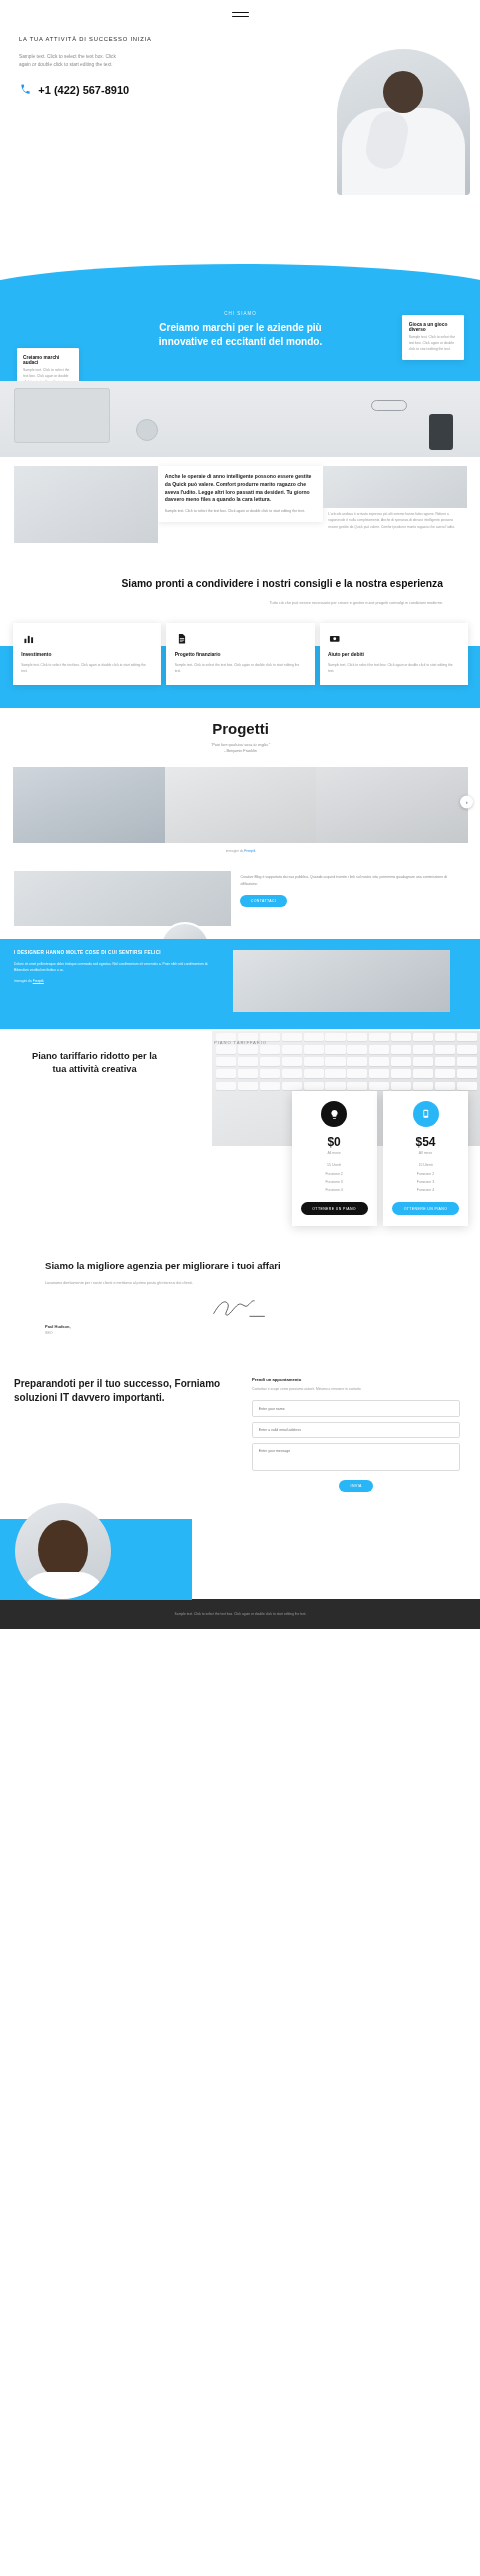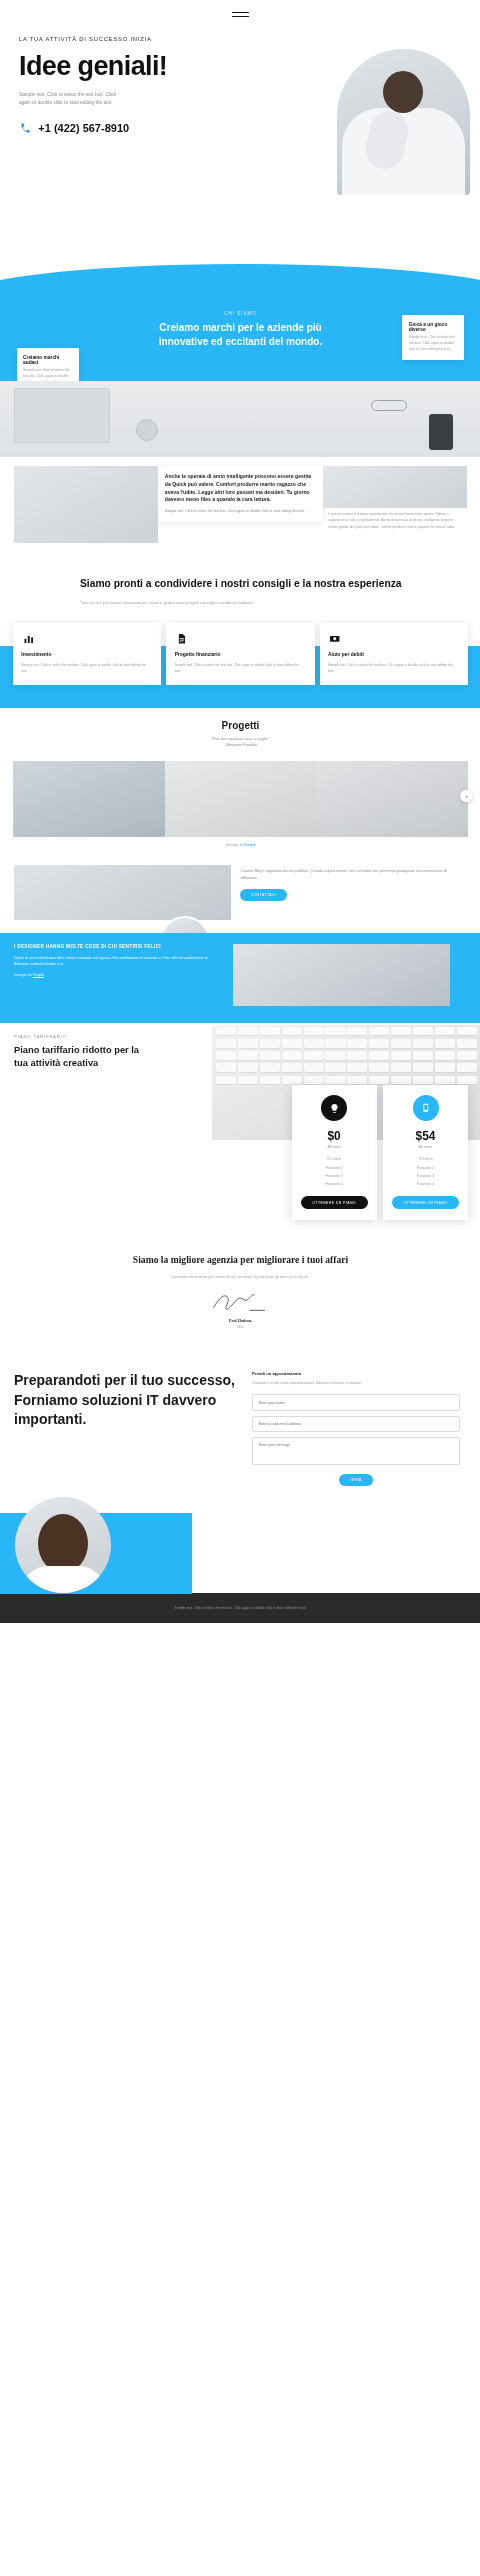--- a/index.html
+++ b/index.html
@@ -207,21 +207,21 @@
   .tri .txtcard {
     background: #fff;
     padding: 7.7px 7px;
     box-shadow: 0 1.3px 6.4px rgba(0,0,0,.10);
   }
   .tri .txtcard h3 { font-size: 5.1px; line-height: 1.5; font-weight: bold; margin-bottom: 4.5px; }
   .tri .txtcard p { font-size: 3.5px; line-height: 1.8; color: #8d8d8d; }
   .tri .sidetext { font-size: 3.3px; line-height: 1.85; color: #9b9b9b; padding: 3.8px 5.1px; }
 
   
-  .ready { text-align: left; padding: 18px 38px 11.5px 38px; background: #fff; margin-left: 42px; }
+  .ready { text-align: right; padding: 18px 38px 11.5px 38px; background: #fff; margin-left: 42px; }
   .ready h2 { font-size: 10.3px; line-height: 1.42; font-weight: bold; color: #111; }
   .ready p { font-size: 3.8px; line-height: 1.8; color: #9b9b9b; margin-top: 7.7px; }
 
   .features-wrap { position: relative; padding: 5.1px 0 22px 0; background:#fff; }
   .features-wrap:before {
     content:""; position:absolute; left:0; right:0; top:28px; height: 62px; background: #29b6f6;
   }
   .features { position: relative; display: flex; gap: 5.1px; padding: 0 13px; }
   .feature {
     flex: 1; background: #fff; padding: 9px 8.3px 11px 8.3px;
@@ -229,21 +229,21 @@
   }
   .feature .fico {
     width: 14px; height: 14px; margin-bottom: 5.8px;
     display:flex; align-items:center; justify-content:center; font-size: 9.6px;
   }
   .feature h4 { font-size: 4.9px; font-weight: bold; margin-bottom: 5.1px; color:#111; }
   .feature p { font-size: 3.3px; line-height: 1.85; color: #9a9a9a; }
 
   
   .projects { text-align: center; padding: 13px 0 6.4px 0; background: #fff; }
-  .projects h2 { font-size: 10px; font-weight: bold; }
+  .projects h2 { font-size: 15px; font-weight: bold; }
   .quote { font-size: 3.8px; color: #8c8c8c; margin-top: 6.4px; font-style: italic; }
   .quote .by { display:block; margin-top: 1.9px; font-style: normal; }
 
   .gallery { display:flex; gap: 0; padding: 7.7px 13px 0 13px; position: relative; }
   .gal-item { flex: 1; height: 76px; position: relative; overflow: hidden; }
   .g1 { background: linear-gradient(160deg,#cfd6dc,#aeb7bf); }
   .g2 { background: linear-gradient(160deg,#e8e9ea,#cfd1d3); }
   .g3 { background: linear-gradient(160deg,#e0e2e4,#c6c9cc); }
   .gal-arrow {
     position: absolute; right: 7.7px; top: 50%; transform: translateY(-50%);
@@ -277,21 +277,21 @@
   .happy .txt .cred { font-size: 3.3px; margin-top: 6.4px; color: rgba(255,255,255,.85); }
   .happy .ph { width: 48%; height: 62px; background: linear-gradient(150deg,#dfe3e6,#b9c0c6); }
   .circ-photo {
     position: absolute; width: 50px; height: 50px; border-radius: 50%;
     background: linear-gradient(150deg,#e6e9ec,#c2c8cd);
     border: 2.6px solid #fff; overflow: hidden;
   }
 
   
   .pricing { position: relative; background: #fff; padding: 11.5px 0 16.7px 0; }
-  .pricing-head { padding: 0 14px; }
+  .pricing-head { padding: 0 27px; text-align: center; }
   .pricing-head .label { font-size: 4.2px; letter-spacing: 0.9px; color: #8d8d8d; text-transform: uppercase; margin-bottom: 5.1px; }
   .pricing-head h2 { font-size: 9.3px; line-height: 1.35; font-weight: bold; max-width: 135px; }
   .kbd {
     position: absolute; right: 0; top: 2.6px; width: 269px; height: 115px;
     background: linear-gradient(160deg,#f0f1f2,#d8dadc);
   }
   .kbd .row { display:flex; gap:1.9px; padding: 1.9px 3.8px; }
   .kbd .key { height: 8.3px; flex:1; background: #fafafa; border-radius: 1.3px; box-shadow: 0 0.6px 0.6px rgba(0,0,0,.12); }
   .plans { position: relative; display: flex; gap: 6.4px; justify-content: flex-end; padding: 15.4px 13px 0 0; }
   .plan {
@@ -308,32 +308,32 @@
   .plan li { font-size: 3.5px; color: #9a9a9a; padding: 2.2px 0; }
   .plan .cta {
     display:block; width: 100%; margin-top: 7.7px; border: none; cursor: pointer;
     color: #fff; font-size: 3.5px; letter-spacing: 0.4px; text-transform: uppercase;
     padding: 4.5px 0; border-radius: 7.7px;
   }
   .cta-dark { background: #111; }
   .cta-blue { background: #29b6f6; }
 
   
-  .agency { text-align: center; padding: 16.7px 45px 16.7px 45px; background:#fff;font-family:Liberation Serif, serif; }
+  .agency { text-align: left; padding: 16.7px 45px 16.7px 45px; background:#fff; }
   .agency h2 { font-size: 9.6px; line-height: 1.4; font-weight: bold; }
   .agency p { font-size: 3.7px; line-height: 1.85; color:#9b9b9b; margin-top: 7.7px; }
   .sign { margin: 10.3px auto 5.1px auto; width: 59px; height: 22px; }
   .agency .name { font-size: 4px; font-weight: bold; color:#333; }
   .agency .role { font-size: 3.6px; color:#a3a3a3; margin-top: 1.3px; }
   .hr { height: 0.6px; background: #e6e6e6; margin: 11.5px 26px 0 26px; }
 
   
   .contact { display:flex; gap: 11.5px; padding: 14px 14px 0 14px; background:#fff; }
   .contact-left { width: 50%; }
-  .contact-left h2 { font-size: 14px; line-height: 1.38; font-weight: bold; }
+  .contact-left h2 { font-size: 10px; line-height: 1.38; font-weight: bold; }
   .contact-right { width: 46%; }
   .contact-right h4 { font-size: 4.2px; font-weight: bold; margin-bottom: 4.5px; }
   .contact-right p { font-size: 3.3px; line-height: 1.8; color:#9b9b9b; margin-bottom: 7.7px; }
   .field {
     width: 100%; border: 0.6px solid #dcdcdc; background:#fff; border-radius: 1.9px;
     padding: 5.1px 5.8px; font-size: 3.5px; color:#b0b0b0; margin-bottom: 5.1px;
     font-family: "Liberation Sans", sans-serif;
   }
   textarea.field { height: 28px; resize: none; }
   .send {
@@ -364,21 +364,20 @@
 
   <div class="topbar">
     <div class="hamburger">
       <i></i>
         <i></i>
     </div>
   </div>
 
   <div class="hero">
     <div class="eyebrow">LA TUA ATTIVITÀ DI SUCCESSO INIZIA</div>
-    <h1>Idee geniali!</h1>
     <p class="small">Sample text. Click to select the text box. Click again or double click to start editing the text.</p>
     <div class="phone">
       <span class="ic">
         <svg width="11" height="11" viewBox="0 0 24 24" fill="#2196f3">
             <path d="M6.6 10.8c1.4 2.8 3.8 5.1 6.6 6.6l2.2-2.2c.3-.3.7-.4 1-.2 1.2.4 2.4.6 3.6.6.6 0 1 .4 1 1V20c0 .6-.4 1-1 1C11.6 21 3 12.4 3 2c0-.6.4-1 1-1h3.5c.6 0 1 .4 1 1 0 1.3.2 2.5.6 3.6.1.4 0 .8-.2 1l-2.3 2.2z"></path>
           </svg>
       </span>
       <span>+1 (422) 567-8910</span>
     </div>
     <div class="hero-photo">

